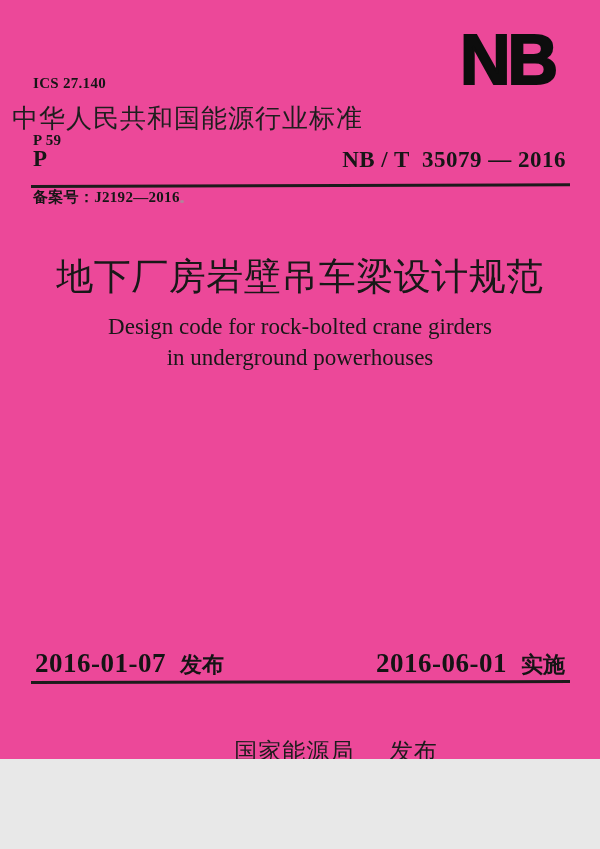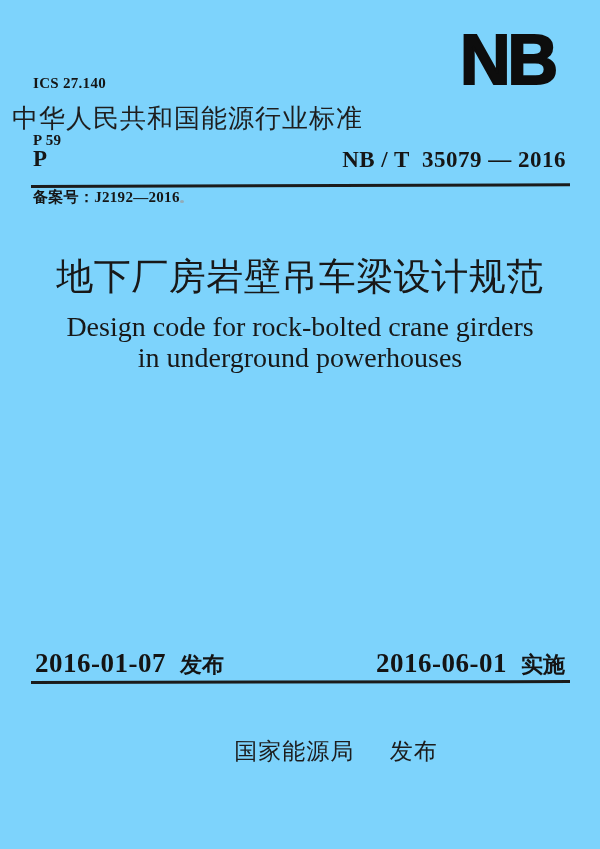--- a/index.html
+++ b/index.html
@@ -3,23 +3,23 @@
 <meta charset="utf-8">
 <style>
   html, body {
     margin: 0;
     padding: 0;
     background: #e8e8e8;
   }
   .page {
     position: relative;
     width: 600px;
-    height: 849px;
+    height: 759px;
     margin: 0 auto;
-    background: #7dd3fc;
+    background: #ec4899;
     overflow: hidden;
     font-family: "Liberation Serif", "DejaVu Serif", serif;
     color: #1a1a1a;
   }
   
   .ics-block {
     position: absolute;
     left: 33px;
     top: 36px;
     font-size: 15px;
@@ -106,21 +106,21 @@
     font-size: 37px;
     letter-spacing: 0.5px;
     color: #181818;
   }
   .title-en {
     position: absolute;
     left: 0;
     top: 311px;
     width: 100%;
     text-align: center;
-    font-size: 28px;
+    font-size: 23px;
     line-height: 31px;
     color: #181818;
   }
   
   .date-issue {
     position: absolute;
     left: 35px;
     top: 648px;
   }
   .date-implement {

